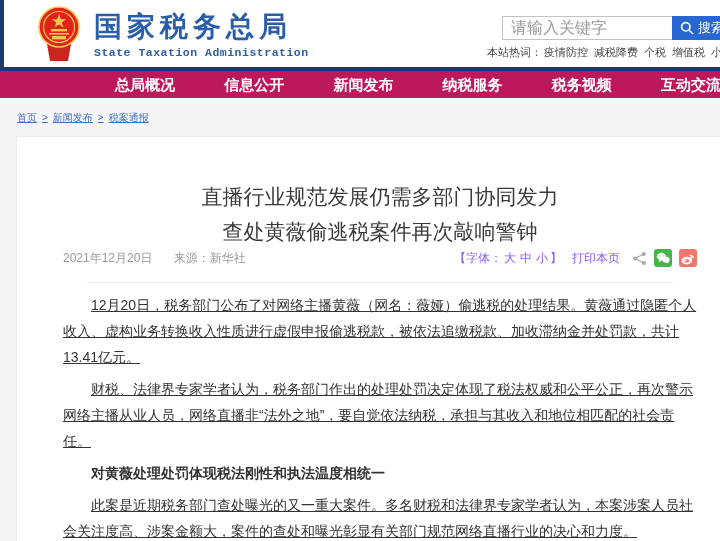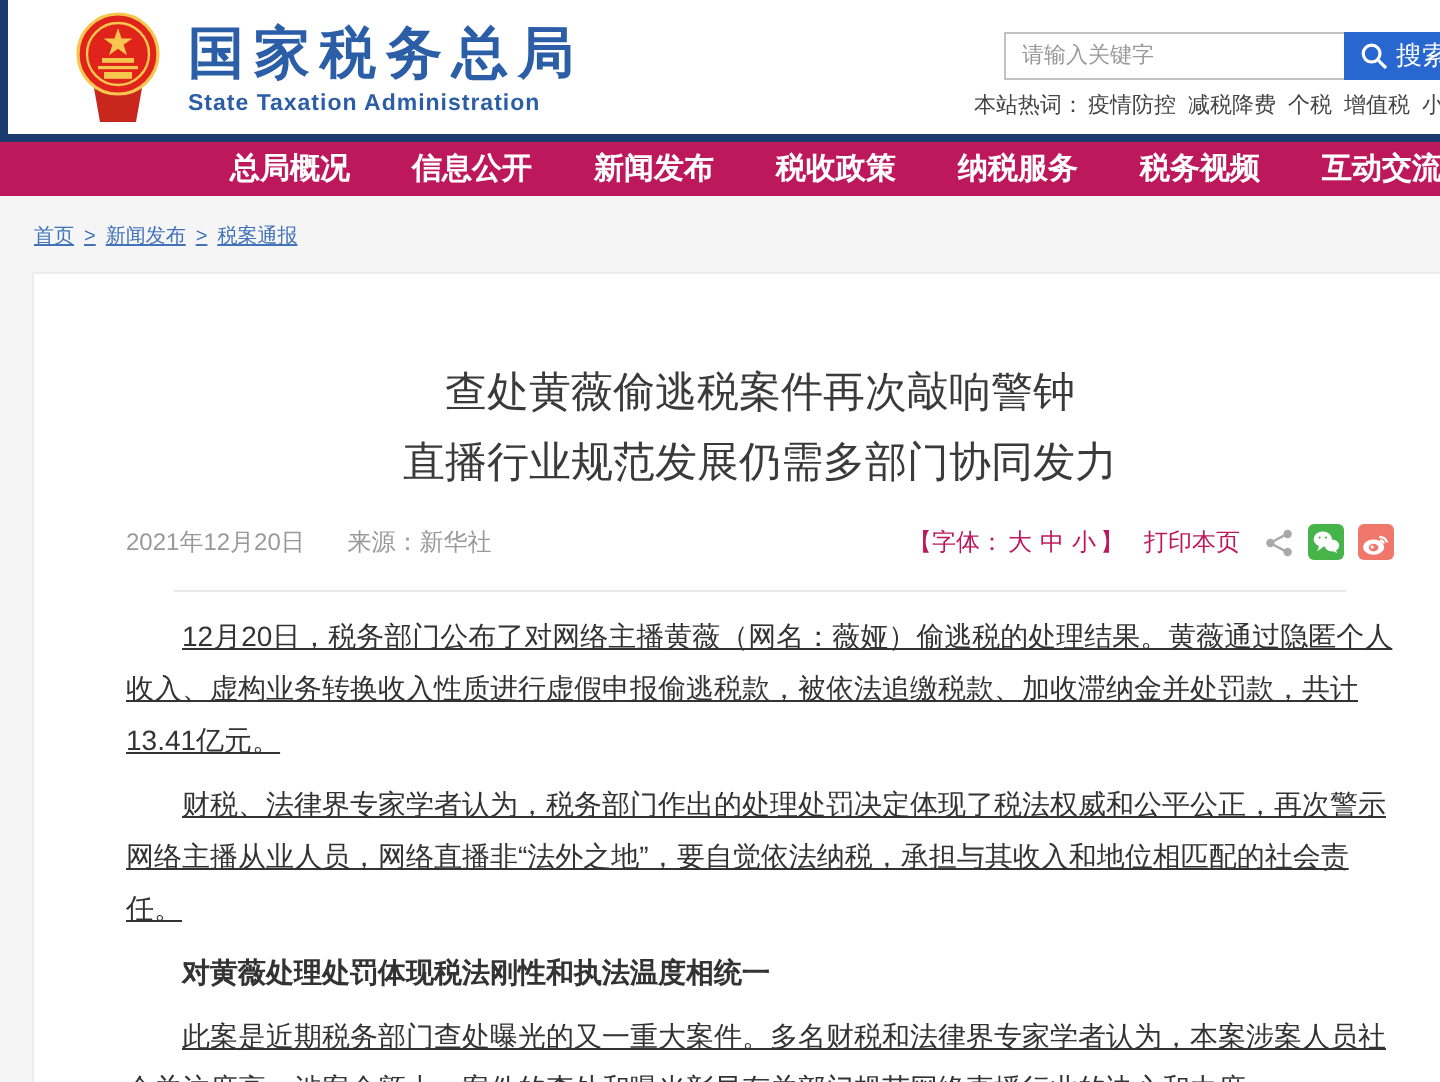--- a/index.html
+++ b/index.html
@@ -12,27 +12,27 @@
   .header { position:relative; width:720px; height:67px; background:#ffffff;padding-left:41px; }
   .left-strip { position:absolute; left:0; top:0; width:4px; height:71px; background:#1b3a6d; z-index:5; }
   .logo { position:absolute; left:38px; top:6px; display:flex; align-items:flex-start; cursor:pointer; }
   .emblem { width:42px; height:56px; }
   .site-names { margin-left:14px; }
   .site-cn {
     font-size:28px; font-weight:bold; color:#2b5ea7;
     letter-spacing:5px; line-height:1.1; margin-top:6px; white-space:nowrap;
   }
   .site-en {
-    font-family:Liberation Sans, sans-serif;
+    font-family:Liberation Mono, monospace;
     font-size:11.5px; font-weight:bold; color:#2b5ea7; letter-spacing:0.5px; margin-top:3px;
   }
   .search-wrap { position:absolute; left:502px; top:16px; height:24px; display:flex; }
   .search-input {
     width:170px; height:24px; border:1px solid #c3c3c3; border-right:none;
-    padding:0 8px; font-size:11px; color:#1d4ed8; outline:none;
+    padding:0 8px; font-size:16px; color:#1d4ed8; outline:none;
     font-family:"Liberation Sans","DejaVu Sans",sans-serif;
   }
   .search-input::placeholder { color:#999; }
   .search-btn {
     width:84px; height:24px; background:#2767cf; color:#fff; border:none;
     font-size:13px; display:flex; align-items:center; padding-left:8px; gap:4px;
     white-space:nowrap; cursor:pointer;
     font-family:"Liberation Sans","DejaVu Sans",sans-serif;
   }
   .hotwords {
@@ -61,26 +61,26 @@
   
   .content-box {
     margin-left:16px; width:716px; background:#fff;
     border:1px solid #ececec; padding:42px 34px 20px 46px;
   }
   .article-title {
     text-align:center; font-size:21px; color:#3a3a3a; font-weight:500;
     line-height:35px;
   }
   .meta-row {
-    margin-top:13px; display:flex; justify-content:space-between; align-items:center;
+    display:flex; justify-content:space-between; align-items:center;
     font-size:12px;
   }
   .meta-left { color:#999; }
   .meta-date { margin-right:18px; }
-  .meta-right { display:flex; align-items:center; color:#be185d; }
+  .meta-right { display:flex; align-items:center; color:#8b5cf6; }
   .font-size-widget { white-space:nowrap; }
   .fs-opt { cursor:pointer; margin:0 2px; }
   .print-label { margin-left:10px; cursor:pointer; }
   .share-icons { display:flex; align-items:center; margin-left:12px; gap:7px; }
   .share-icon { cursor:pointer; display:inline-flex; }
   .badge {
     width:18px; height:18px; border-radius:3px; display:inline-flex;
     align-items:center; justify-content:center; cursor:pointer;
   }
   .badge-wechat { background:#46b549; }
@@ -131,35 +131,34 @@
   </div>
 </div>
 
 <div class="top-line"></div>
 
 <div class="nav">
   <div class="nav-inner">
     <span class="nav-item">总局概况</span>
     <span class="nav-item">信息公开</span>
     <span class="nav-item">新闻发布</span>
-    <span class="nav-item">税收政策</span>
     <span class="nav-item">纳税服务</span>
     <span class="nav-item">税务视频</span>
     <span class="nav-item">互动交流</span>
   </div>
 </div>
 
 <div class="breadcrumb">
   <span class="crumb">首页</span><span class="sep">&gt;</span><span class="crumb">新闻发布</span><span class="sep">&gt;</span><span class="crumb">税案通报</span>
 </div>
 
 <div class="content-box">
   <h1 class="article-title">
+    <div>直播行业规范发展仍需多部门协同发力</div>
     <div>查处黄薇偷逃税案件再次敲响警钟</div>
-    <div>直播行业规范发展仍需多部门协同发力</div>
   </h1>
 
   <div class="meta-row">
     <div class="meta-left">
       <span class="meta-date">2021年12月20日</span>
       <span>来源：新华社</span>
     </div>
     <div class="meta-right">
       <span class="font-size-widget"><span>【字体：</span><span class="fs-opt">大</span><span class="fs-opt">中</span><span class="fs-opt">小</span><span>】</span></span>
       <span class="print-label">打印本页</span>

